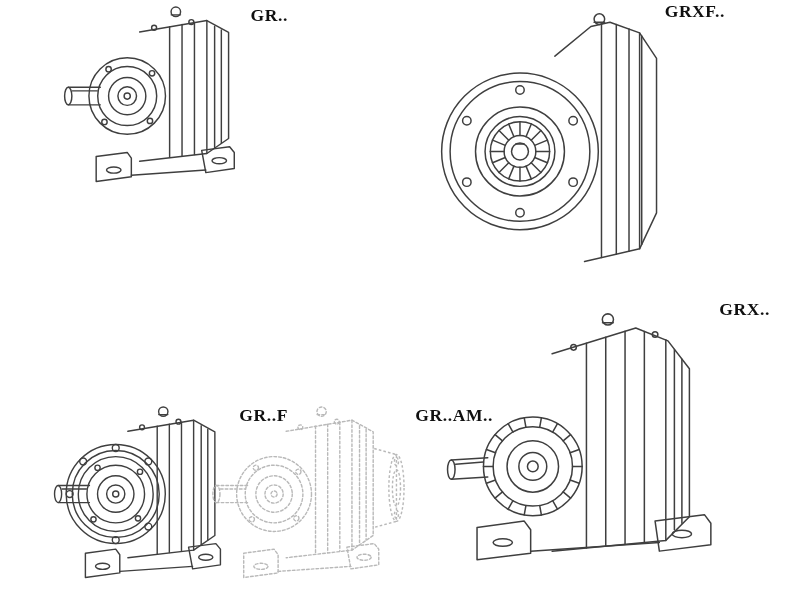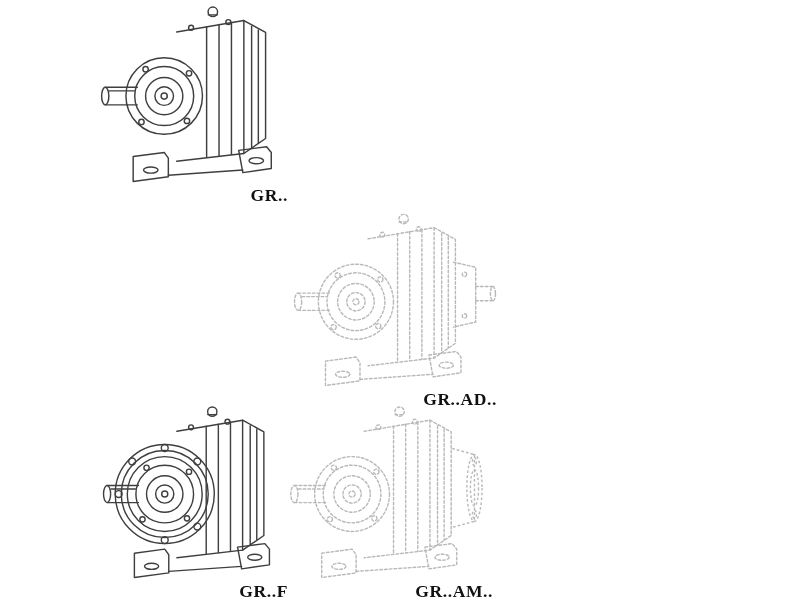--- a/index.html
+++ b/index.html
@@ -1,18 +1,18 @@
 <!DOCTYPE html>
 <html><head>
 <meta charset="utf-8">
 <style>
   *{margin:0;padding:0;box-sizing:border-box}
   html,body{width:800px;height:600px;background:#ffffff;font-family:"Liberation Serif",serif}
   .canvas{position:relative;width:800px;height:600px;background:#fff;overflow:hidden}
-  .figure{position:absolute;display:flex;flex-direction:column;align-items:flex-end;justify-content:flex-end}
+  .figure{position:absolute;display:flex;flex-direction:row;align-items:flex-start;justify-content:flex-end}
   .figure svg{display:block;flex:0 0 auto}
   .figure figcaption{
     height:22px;line-height:22px;font-size:17.5px;font-weight:700;
     color:#101010;letter-spacing:.6px;text-align:center;white-space:nowrap;
     font-family:"Liberation Serif",serif;
   }
   .solid svg{color:#3f3f3f}
   .phantom svg{color:#b9b9b9;stroke-dasharray:2.6 2.1}
   .defs-holder{position:absolute;width:0;height:0;overflow:hidden}
 </style>
@@ -136,40 +136,45 @@
 <div class="canvas">
 
   <figure class="figure solid" style="left:88px;top:4px;width:200px;height:202px">
     <svg width="200" height="180" viewBox="0 0 172 174" preserveAspectRatio="xMidYMax meet">
       <use href="#gb-iso"></use>
     </svg>
     <figcaption>GR..</figcaption>
   </figure>
 
 
+  <figure class="figure solid" style="left:490px;top:0px;width:235px;height:294px">
+    <svg width="235" height="270" viewBox="0 0 222 246" preserveAspectRatio="xMidYMax meet">
+      <use href="#grxf-art"></use>
+    </svg>
+    <figcaption>GRXF..</figcaption>
+  </figure>
 
 
-  <figure class="figure phantom" style="left:292px;top:210px;width:205px;height:200px">
-    <svg width="205" height="178" viewBox="0 0 202 174" preserveAspectRatio="xMidYMax meet">
-      <use href="#gb-iso"></use>
-        <use href="#gb-adapter"></use>
-    </svg>
-    <figcaption>GR..AD..</figcaption>
-  </figure>
 
   <figure class="figure solid" style="left:88px;top:404px;width:200px;height:198px">
     <svg width="200" height="176" viewBox="0 0 172 174" preserveAspectRatio="xMidYMax meet">
       <use href="#gb-iso"></use>
         <use href="#gb-flange"></use>
     </svg>
     <figcaption>GR..F</figcaption>
   </figure>
 
   <figure class="figure phantom" style="left:288px;top:404px;width:205px;height:198px">
     <svg width="205" height="176" viewBox="0 0 202 174" preserveAspectRatio="xMidYMax meet">
       <use href="#gb-iso"></use>
         <use href="#gb-motorflange"></use>
     </svg>
     <figcaption>GR..AM..</figcaption>
   </figure>
 
+  <figure class="figure solid" style="left:492px;top:298px;width:278px;height:292px">
+    <svg width="278" height="266" viewBox="0 0 252 248" preserveAspectRatio="xMidYMax meet">
+      <use href="#grx-art"></use>
+    </svg>
+    <figcaption>GRX..</figcaption>
+  </figure>
 
 </div>
 
 </body></html>

